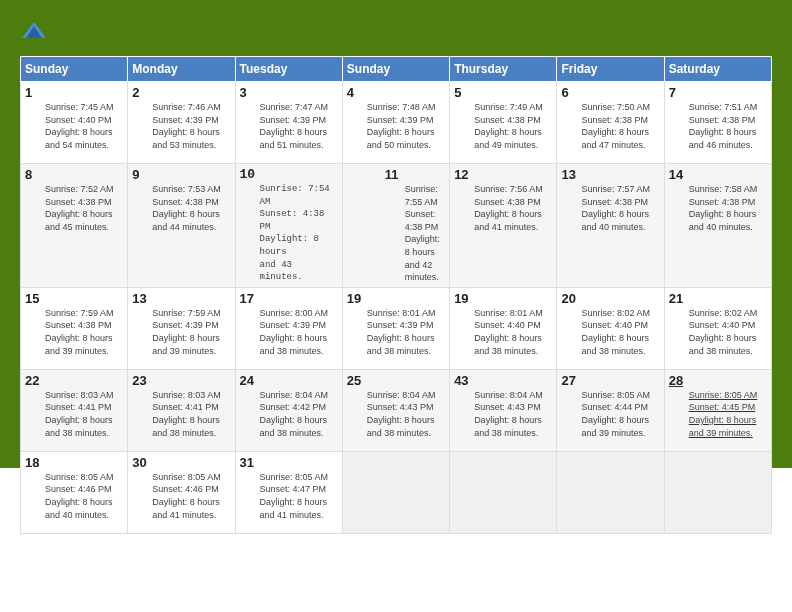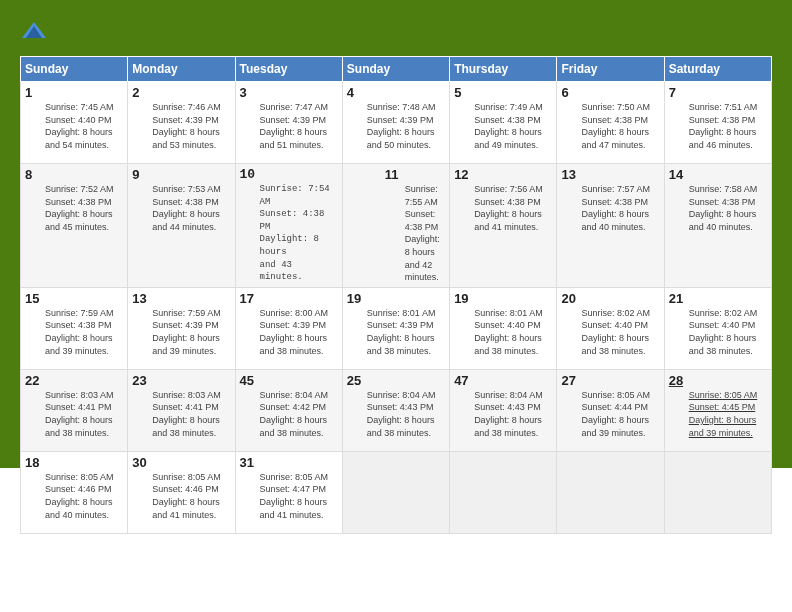--- a/index.html
+++ b/index.html
@@ -232,29 +232,29 @@
         <tr>
           <td style="background: rgb(245, 245, 245);">
             <span class="day-num">22</span>
             <div class="day-info">Sunrise: 8:03 AM<br>Sunset: 4:41 PM<br>Daylight: 8 hours<br>and 38 minutes.</div>
           </td>
           <td style="background: rgb(245, 245, 245);">
             <span class="day-num">23</span>
             <div class="day-info">Sunrise: 8:03 AM<br>Sunset: 4:41 PM<br>Daylight: 8 hours<br>and 38 minutes.</div>
           </td>
           <td style="background: rgb(245, 245, 245);">
-            <span class="day-num">45</span>
+            <span class="day-num">24</span>
             <div class="day-info">Sunrise: 8:04 AM<br>Sunset: 4:42 PM<br>Daylight: 8 hours<br>and 38 minutes.</div>
           </td>
           <td style="background: rgb(245, 245, 245);">
             <span class="day-num">25</span>
             <div class="day-info">Sunrise: 8:04 AM<br>Sunset: 4:43 PM<br>Daylight: 8 hours<br>and 38 minutes.</div>
           </td>
           <td style="background: rgb(245, 245, 245);">
-            <span class="day-num">47</span>
+            <span class="day-num">43</span>
             <div class="day-info">Sunrise: 8:04 AM<br>Sunset: 4:43 PM<br>Daylight: 8 hours<br>and 38 minutes.</div>
           </td>
           <td style="background: rgb(245, 245, 245);">
             <span class="day-num">27</span>
             <div class="day-info">Sunrise: 8:05 AM<br>Sunset: 4:44 PM<br>Daylight: 8 hours<br>and 39 minutes.</div>
           </td>
           <td style="background: rgb(245, 245, 245); text-decoration: underline;">
             <span class="day-num">28</span>
             <div class="day-info">Sunrise: 8:05 AM<br>Sunset: 4:45 PM<br>Daylight: 8 hours<br>and 39 minutes.</div>
           </td>

